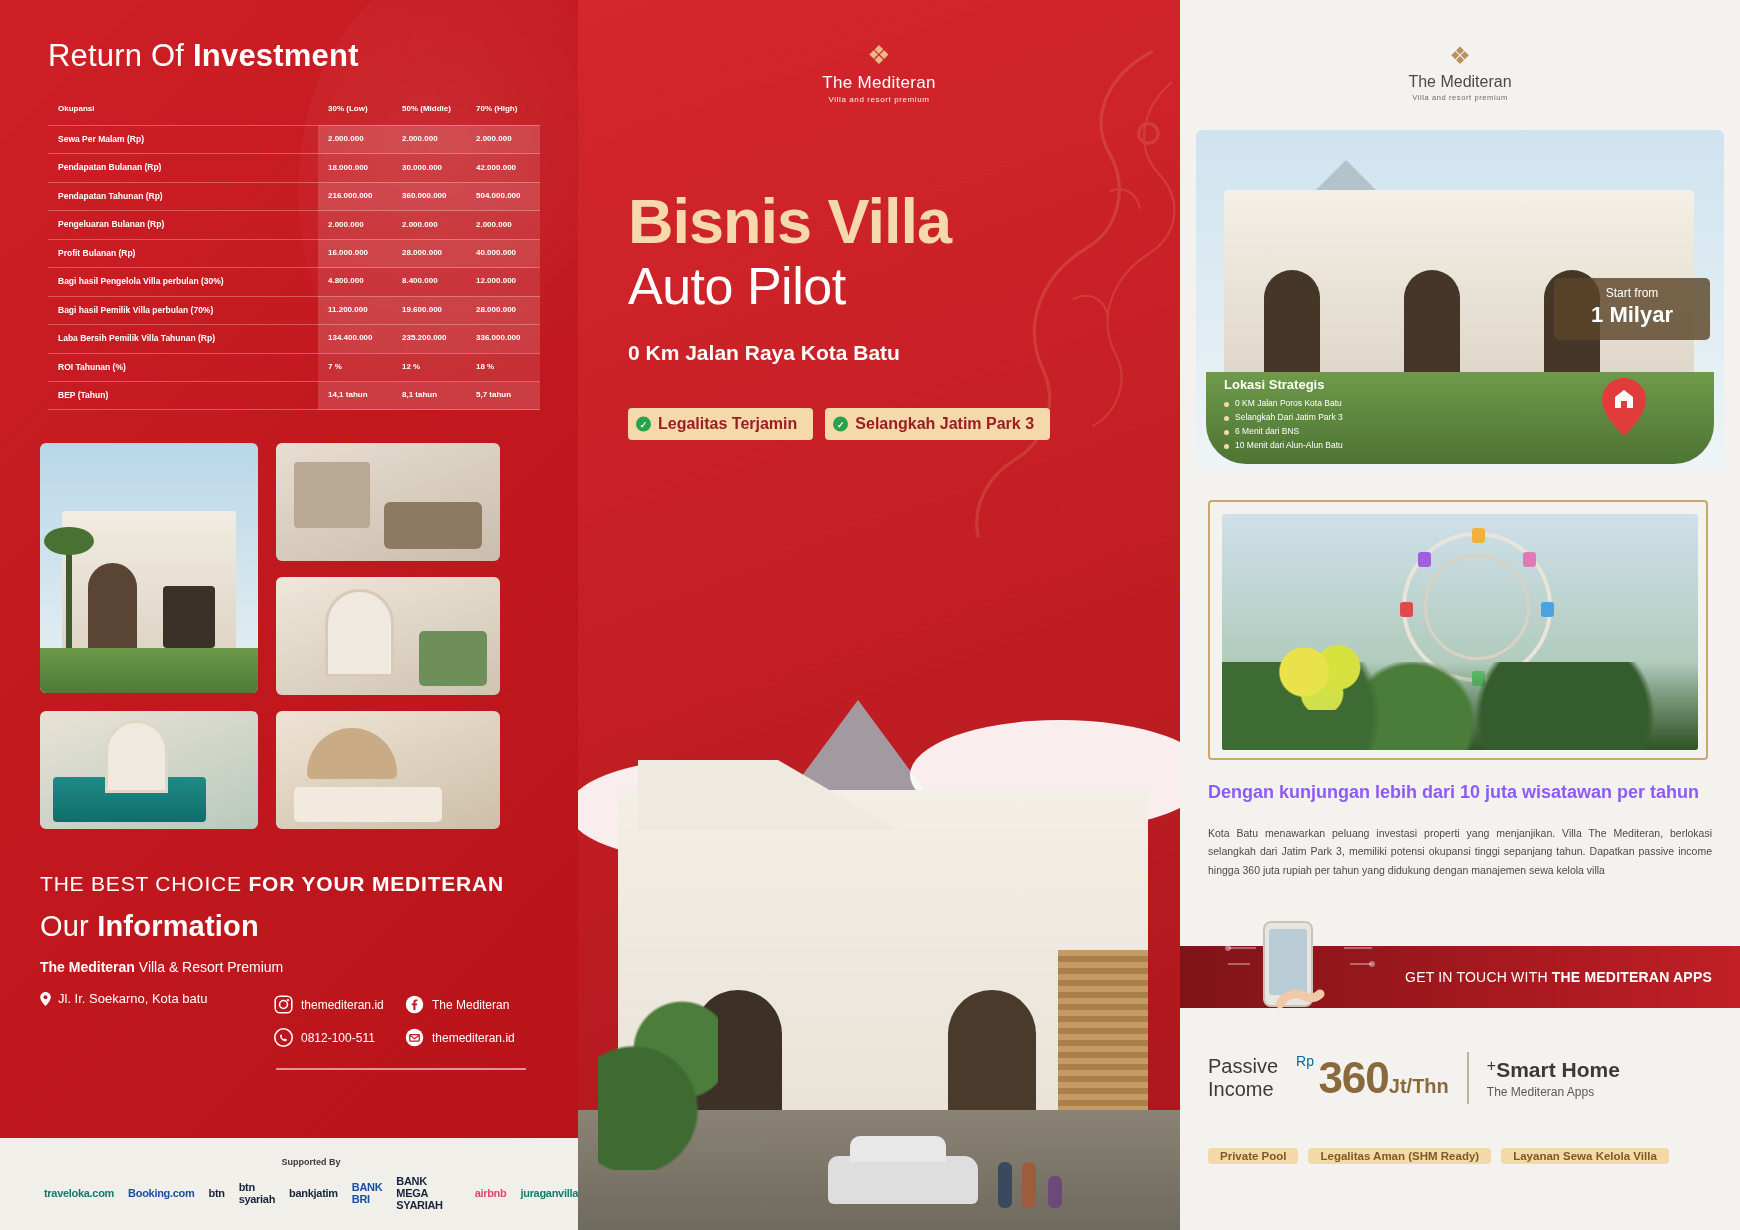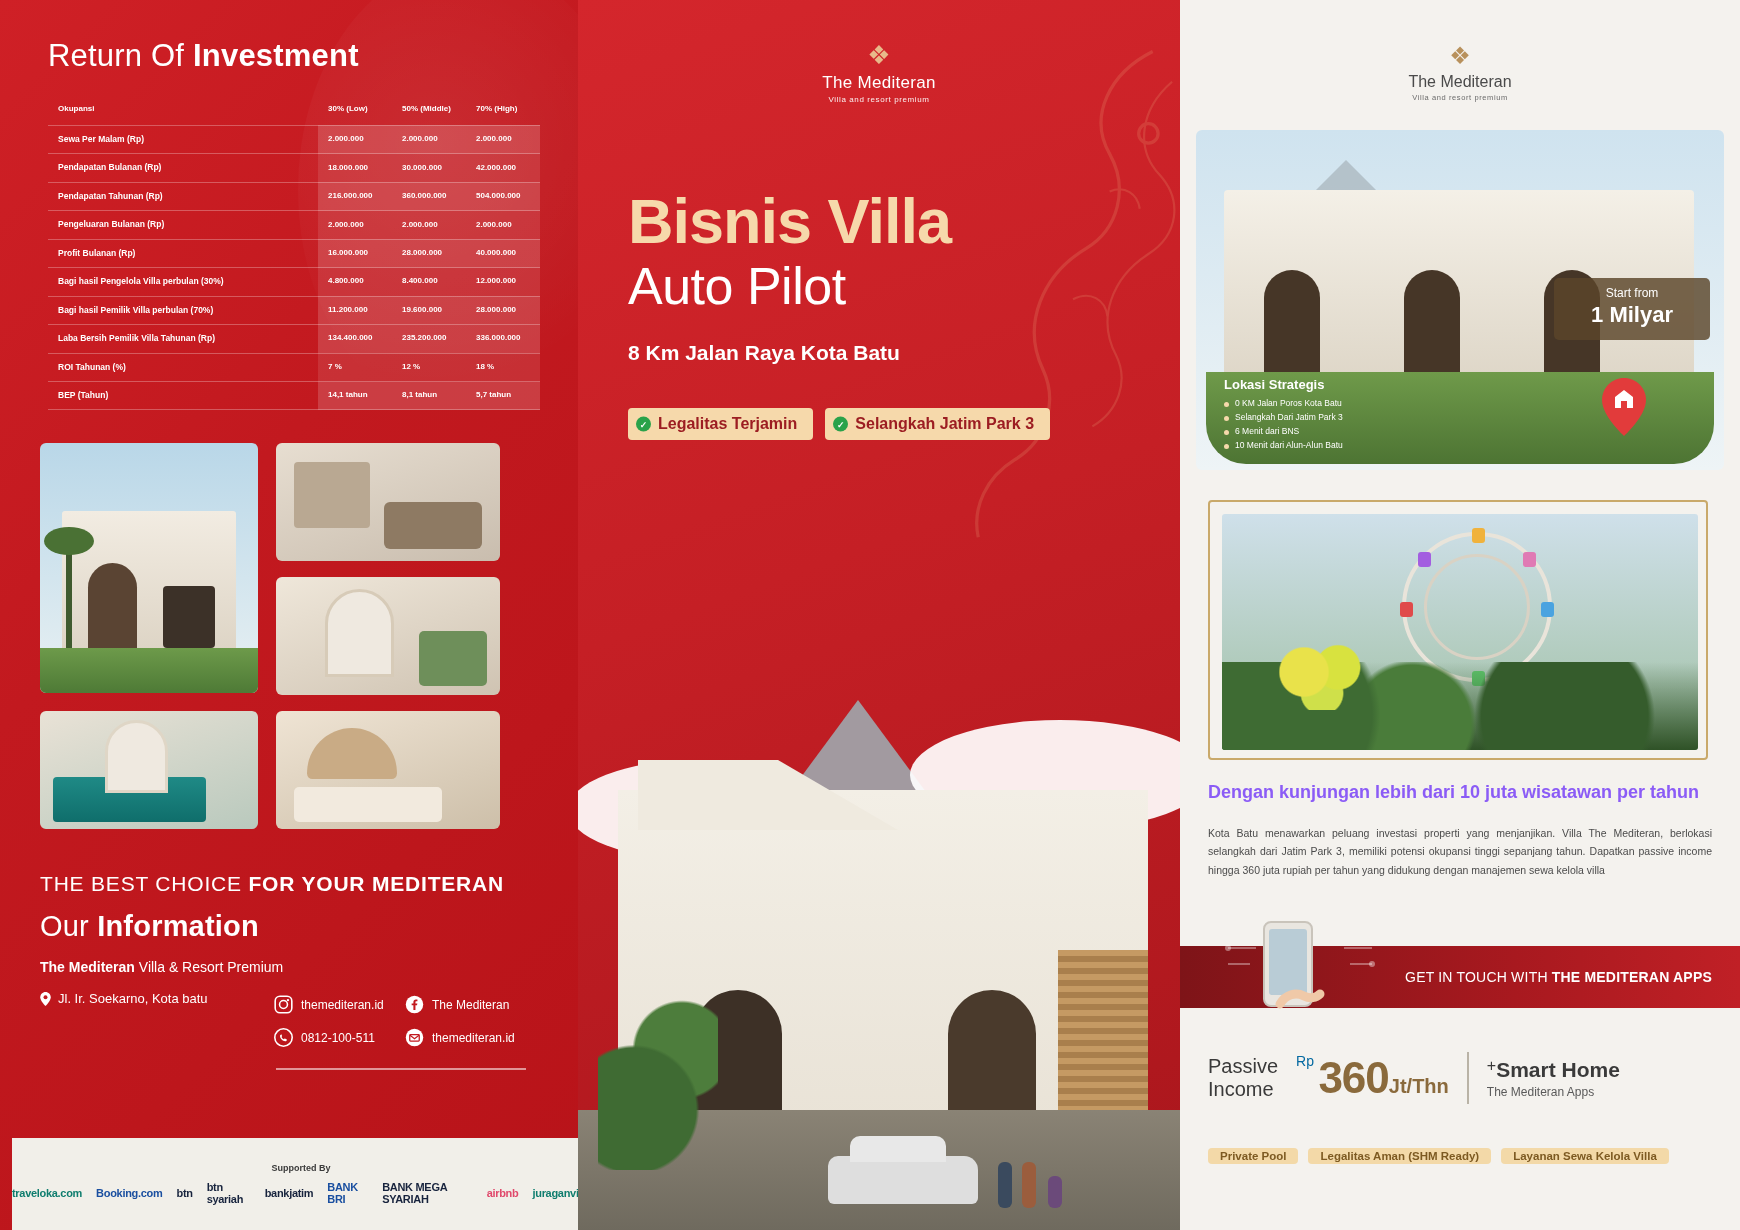--- a/index.html
+++ b/index.html
@@ -100,22 +100,22 @@
   .pin { width:11px; height:14px; display:inline-block; }
 
   .contacts { position:absolute; right:52px; top:995px; width:252px; font-size:12px; color:#fff; }
   .crow { display:flex; align-items:center; gap:10px; margin-bottom:14px; }
   .crow .cell { display:flex; align-items:center; gap:8px; width:130px; }
   .cicon { width:19px; height:19px; flex:0 0 19px; }
 
   .divider-line { position:absolute; right:52px; top:1068px; width:250px; height:2px; background:rgba(255,255,255,.55); }
 
   .supported {
-    position:absolute; left:12px; bottom:0; width:578px; height:92px;
-    background:#f1efe9; display:flex; flex-direction:column; align-items:center; justify-content:center;
+    position:absolute; left:0; bottom:0; width:578px; height:92px;
+    background:#f1efe9; display:flex; flex-direction:column; align-items:center; justify-content:center;padding-left:44px;
   }
   .supported .lbl { font-size:9px; font-weight:700; color:#3b3b3b; margin-bottom:8px; }
   .logos { display:flex; align-items:center; gap:14px; }
   .logo { font-size:11px; color:#5a5a5a; font-weight:700; letter-spacing:-.3px; }
   .logo.blue { color:#1a4fa0; }
   .logo.dark { color:#17233d; }
   .logo.pink { color:#e0486b; }
   .logo.teal { color:#0f7d6e; }
 
   
@@ -460,21 +460,21 @@
 
     <div class="center-logo">
       <div class="mark">❖</div>
       <div class="nm">The Mediteran</div>
       <div class="tg">Villa and resort premium</div>
     </div>
 
     <div class="headline">
       <h1>Bisnis Villa</h1>
       <h2>Auto Pilot</h2>
-      <div class="sub">8 Km Jalan Raya Kota Batu</div>
+      <div class="sub">0 Km Jalan Raya Kota Batu</div>
     </div>
 
     <div class="badges">
       <div class="badge">
         <span class="chk">✓</span>
         <span>Legalitas Terjamin</span>
       </div>
       <div class="badge">
         <span class="chk">✓</span>
         <span>Selangkah Jatim Park 3</span>

